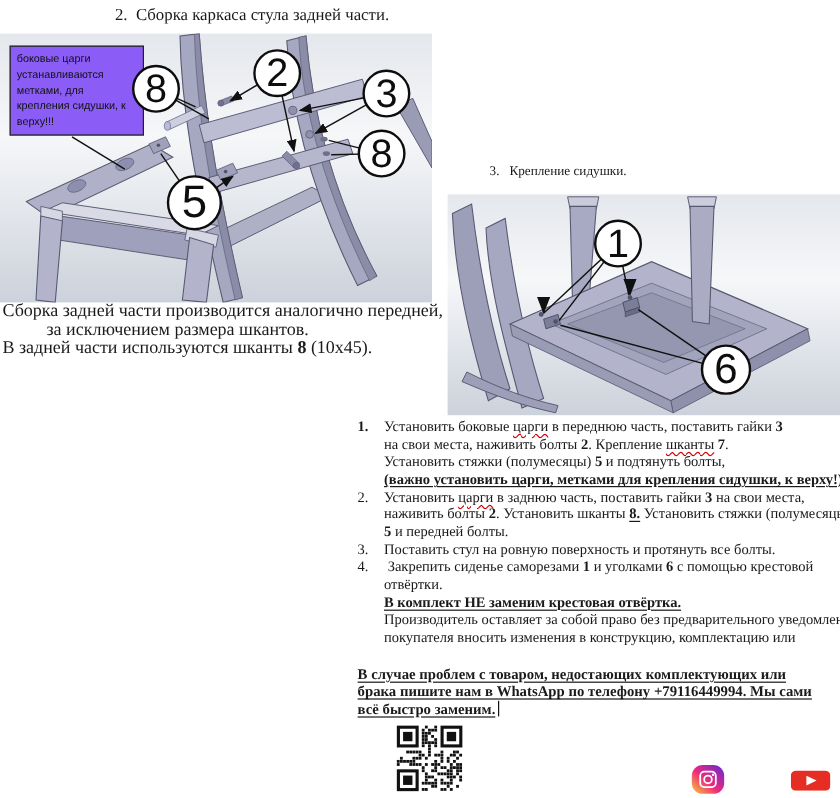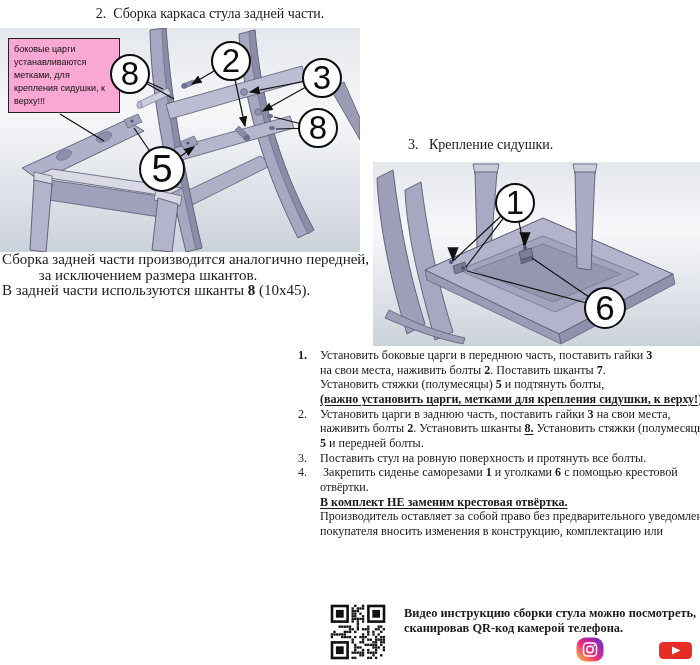--- a/index.html
+++ b/index.html
@@ -2,32 +2,32 @@
 <html><head>
 <meta charset="utf-8">
 <style>
   html,body{margin:0;padding:0;background:#fff;}
   .page{position:relative;width:700px;height:665px;background:#ffffff;overflow:hidden;
         font-family:"Liberation Serif",serif;color:#1a1a1a;padding-left:24px;}
   .abs{position:absolute;}
   .pre{white-space:pre;}
   .b{font-weight:bold;}
   .u{text-decoration:underline;text-decoration-thickness:1px;text-underline-offset:2px;}
-  .sq{text-decoration-style:wavy;text-decoration-color:#d00000;
+  .sq{text-decoration:underline;text-decoration-style:wavy;text-decoration-color:#d00000;
       text-decoration-thickness:1px;text-underline-offset:2px;}
 
   .heading2{left:0;top:6px;width:420px;text-align:center;font-size:14px;}
-  .heading3{left:408px;top:137px;font-size:14px;}
+  .heading3{left:408px;top:137px;font-size:11px;}
 
   .illus{background:linear-gradient(180deg,#e4e7ec 0%,#f6f7f9 38%,#ccd2db 100%);}
   .illus svg{display:block;}
   #illus1{left:0;top:28px;width:360px;height:224px;}
   #illus2{left:373px;top:162px;width:327px;height:184px;}
 
-  .note-box{left:8px;top:38px;width:100px;background:#f9a8d4;border:1.5px solid #222;
+  .note-box{left:8px;top:38px;width:100px;background:#8b5cf6;border:1.5px solid #222;
             font-family:"Liberation Sans",sans-serif;font-size:9px;line-height:13px;
             padding:4px 5px;color:#111;}
 
   .callout{position:absolute;border:2px solid #0d0d0d;border-radius:50%;background:#fff;
            display:flex;align-items:center;justify-content:center;
            font-family:"Liberation Sans",sans-serif;color:#0d0d0d;box-sizing:border-box;}
 
   .caption{left:2px;top:252px;width:292px;text-align:center;font-size:15px;line-height:15.7px;}
 
   .steps{left:298px;top:348px;width:400px;font-size:12.1px;line-height:14.65px;}
@@ -178,21 +178,21 @@
     </svg>
   </div>
 
   <div class="callout" style="left:495px;top:183px;width:40px;height:40px;font-size:33px;">1</div>
   <div class="callout" style="left:584px;top:287px;width:42px;height:42px;font-size:35px;">6</div>
 
   <div class="abs steps">
     <div class="step">
       <span class="marker mk-b">1.</span>
       <div class="line"><span>Установить боковые </span><span class="sq">царги</span><span> в переднюю часть, поставить гайки </span><span class="b">3</span></div>
-      <div class="line"><span>на свои места, наживить болты </span><span class="b">2</span><span>. Поставить </span><span class="sq">шканты</span><span> </span><span class="b">7</span><span>.</span></div>
+      <div class="line"><span>на свои места, наживить болты </span><span class="b">2</span><span>. Крепление </span><span class="sq">шканты</span><span> </span><span class="b">7</span><span>.</span></div>
       <div class="line"><span>Установить стяжки (полумесяцы) </span><span class="b">5</span><span> и подтянуть болты,</span></div>
       <div class="line"><span class="b u">(важно установить царги, метками для крепления сидушки, к верху!)</span></div>
     </div>
     <div class="step">
       <span class="marker">2.</span>
       <div class="line"><span>Установить </span><span class="sq">царги</span><span> в заднюю часть, поставить гайки </span><span class="b">3</span><span> на свои места,</span></div>
       <div class="line"><span>наживить болты </span><span class="b">2</span><span>. Установить шканты </span><span class="b u">8.</span><span> Установить стяжки (полумесяцы)</span></div>
       <div class="line"><span class="b">5</span><span> и передней болты.</span></div>
     </div>
     <div class="step">
@@ -202,20 +202,25 @@
     <div class="step">
       <span class="marker">4.</span>
       <div class="line"><span> Закрепить сиденье саморезами </span><span class="b">1</span><span> и уголками </span><span class="b">6</span><span> с помощью крестовой</span></div>
       <div class="line"><span>отвёртки.</span></div>
       <div class="line"><span class="b u">В комплект НЕ заменим крестовая отвёртка.</span></div>
       <div class="line"><span>Производитель оставляет за собой право без предварительного уведомления</span></div>
       <div class="line"><span>покупателя вносить изменения в конструкцию, комплектацию или</span></div>
     </div>
   </div>
 
+  <div class="abs warranty">
+    <div class="line"><span class="b u">В случае проблем с товаром, недостающих комплектующих или</span></div>
+    <div class="line"><span class="b u">брака пишите нам в WhatsApp по телефону +79116449994. Мы сами</span></div>
+    <div class="line"><span><span class="b u">всё быстро заменим.</span></span><span class="frame-bar"></span></div>
+  </div>
 
   <div class="abs qr">
     <svg width="56" height="56" viewBox="0 0 56 56">
       <rect x="0" y="0" width="56" height="56" fill="#fff"></rect>
       <g transform="translate(0.7,0.7)">
         <g class="finders" fill="#111">
           <rect x="0" y="0" width="18.2" height="18.2"></rect>
             <rect x="2.6" y="2.6" width="13" height="13" fill="#fff"></rect>
             <rect x="5.2" y="5.2" width="7.8" height="7.8"></rect>
           <rect x="36.4" y="0" width="18.2" height="18.2"></rect>
@@ -348,24 +353,20 @@
             <rect x="20.80" y="52.00" width="2.35" height="2.35"></rect>
             <rect x="23.40" y="52.00" width="2.35" height="2.35"></rect>
             <rect x="36.40" y="52.00" width="2.35" height="2.35"></rect>
             <rect x="39.00" y="52.00" width="2.35" height="2.35"></rect>
             <rect x="44.20" y="52.00" width="2.35" height="2.35"></rect>
           </g>
       </g>
     </svg>
   </div>
 
-  <div class="abs video-note">
-    <div class="line">Видео инструкцию сборки стула можно посмотреть,</div>
-    <div class="line">сканировав QR-код камерой телефона.</div>
-  </div>
 
   <div class="abs ig">
     <svg width="28" height="25" viewBox="0 0 28 25">
       <defs>
         <linearGradient id="iggrad" x1="0" y1="1" x2="1" y2="0">
           <stop offset="0" stop-color="#f9ce34"></stop>
             <stop offset="0.45" stop-color="#ee2a7b"></stop>
             <stop offset="1" stop-color="#6228d7"></stop>
         </linearGradient>
       </defs>

